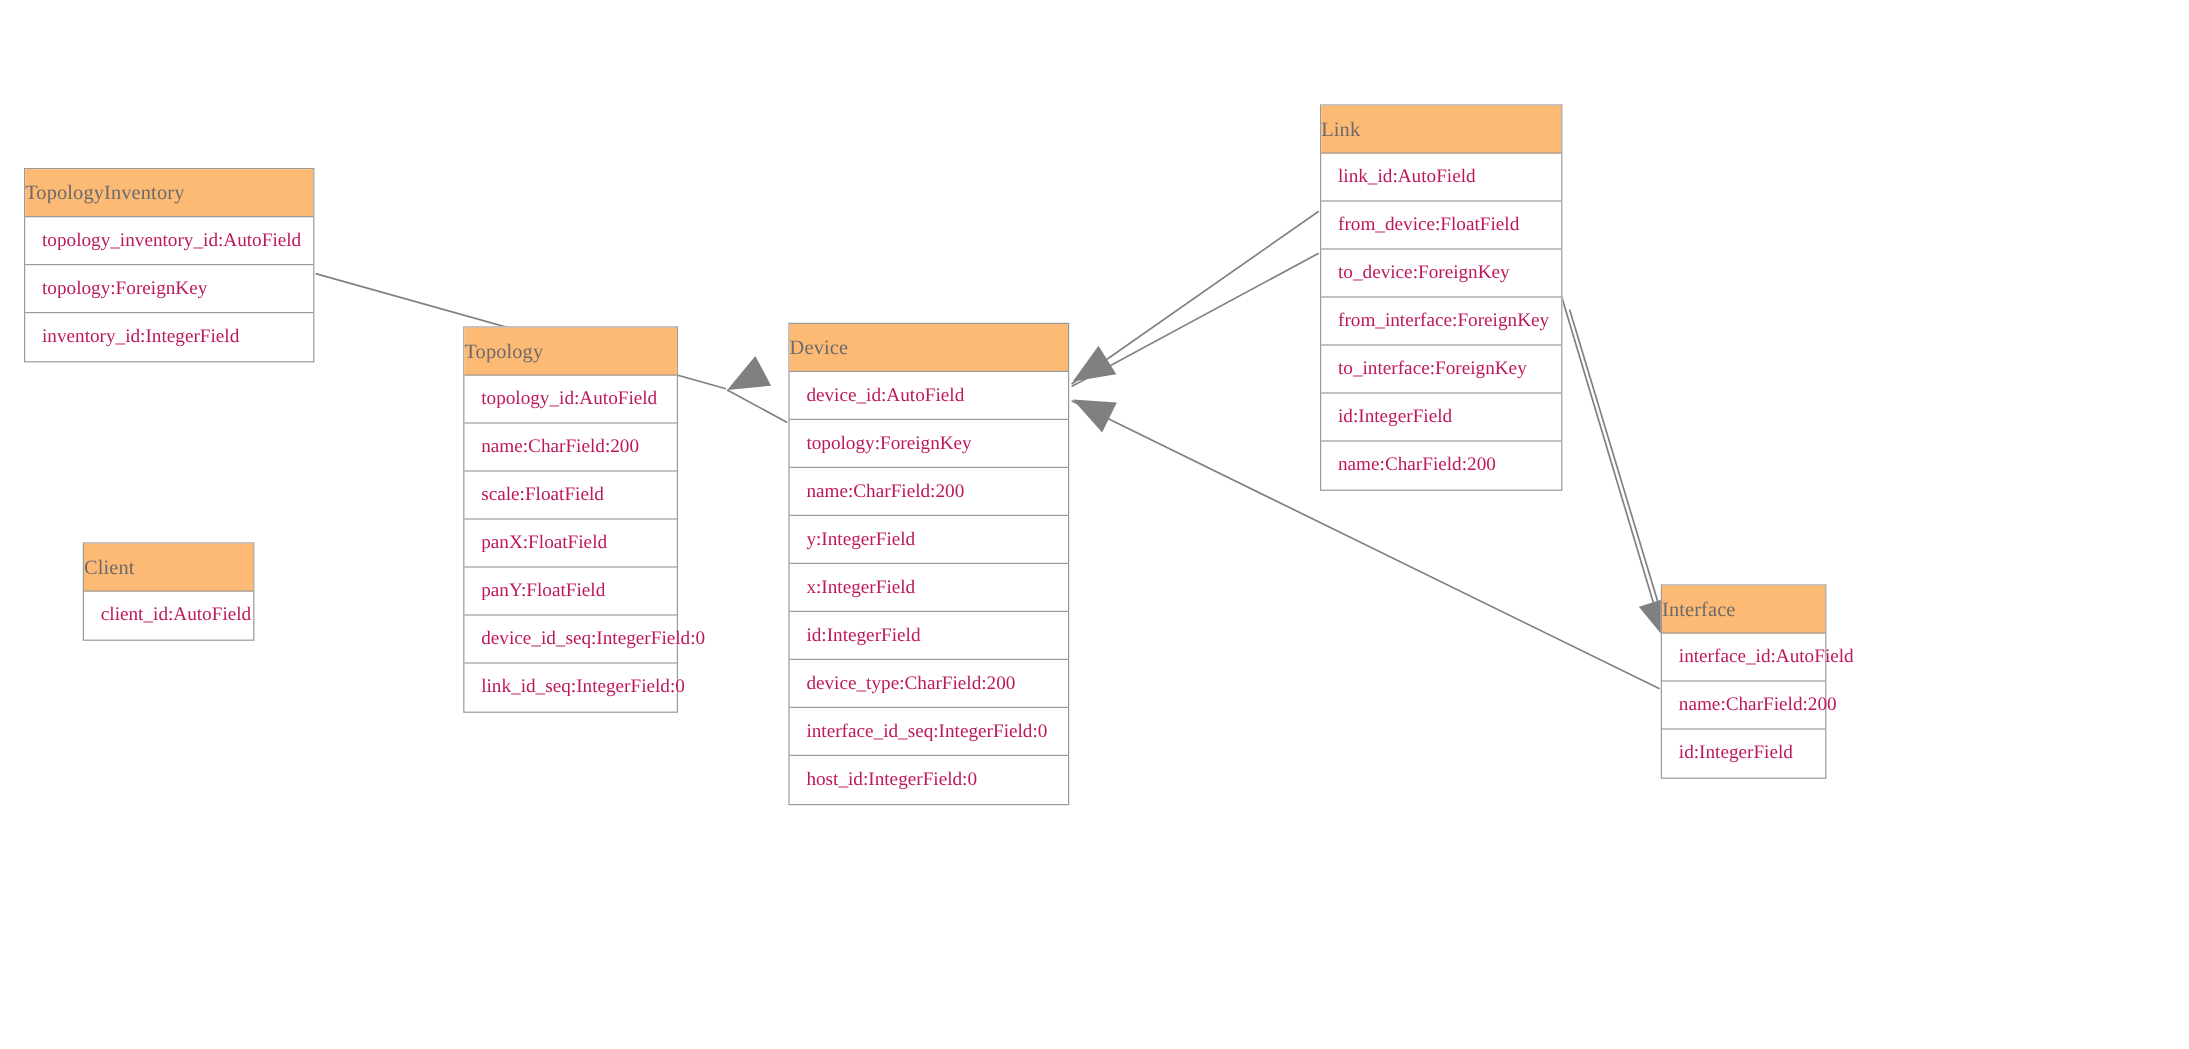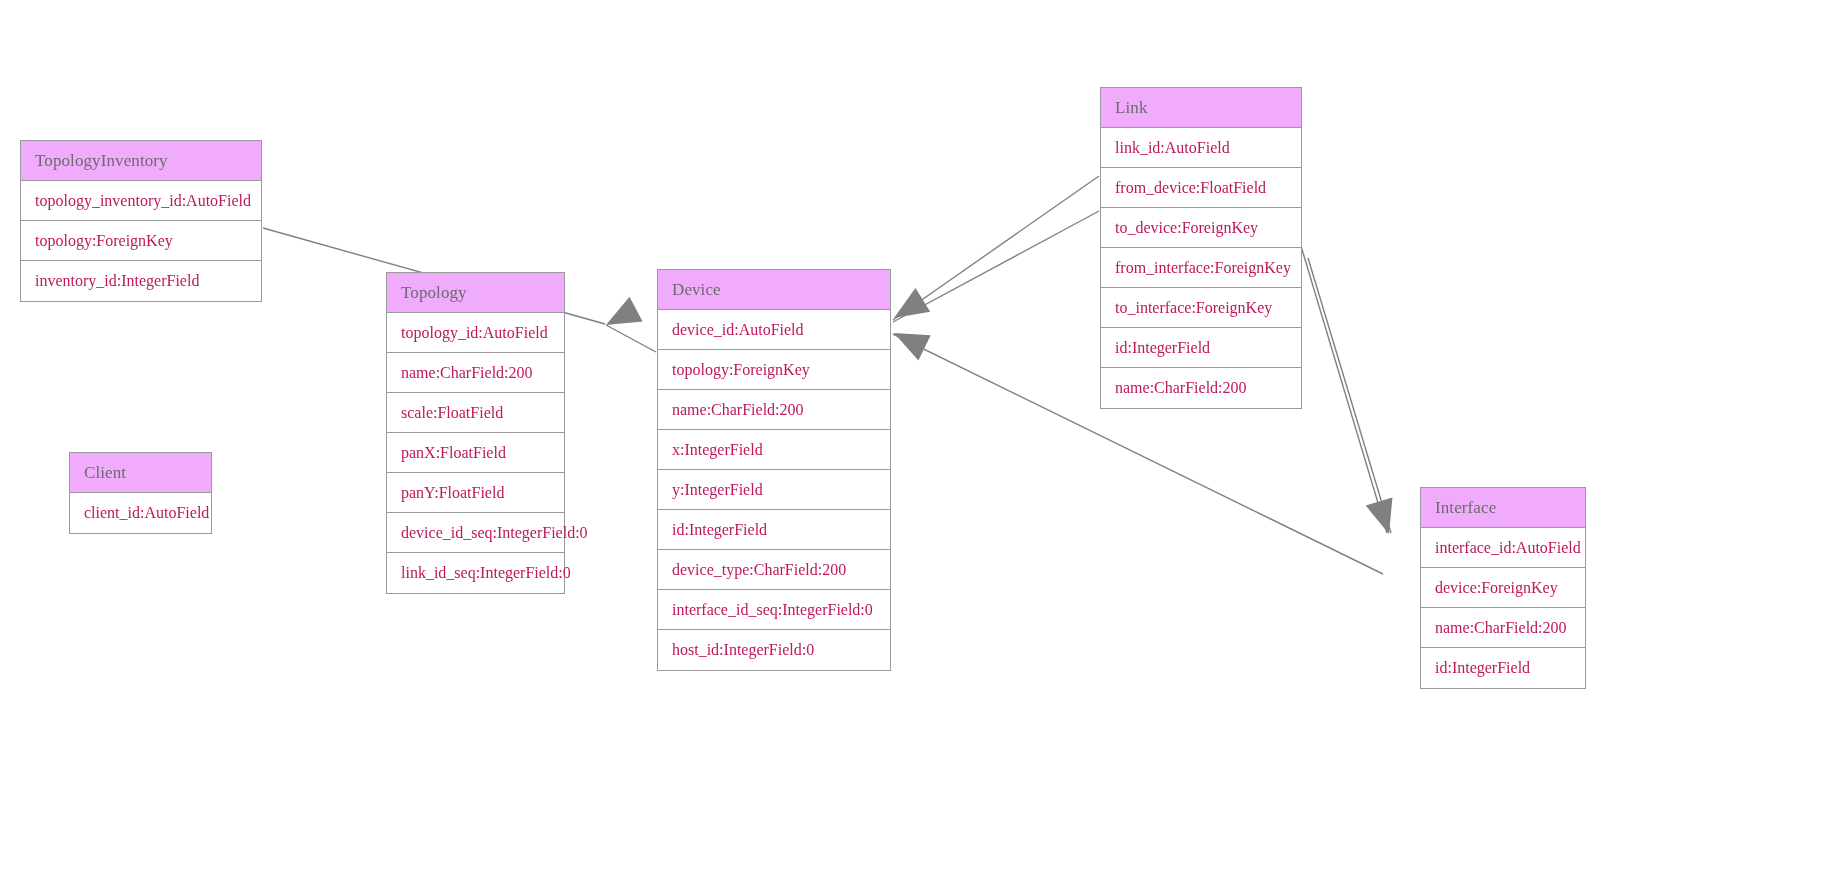--- a/index.html
+++ b/index.html
@@ -3,23 +3,23 @@
 <meta charset="utf-8">
 <style>
   html,body{margin:0;padding:0;background:#ffffff;}
   body{
     width:1824px;height:874px;position:relative;overflow:hidden;
     font-family:"Liberation Serif","DejaVu Serif",serif;
   }
   #canvas{position:absolute;left:0;top:0;width:1824px;height:874px;}
   .entity{position:absolute;box-sizing:border-box;border:1px solid #9a9a9a;
           background:#ffffff;}
-  .ent-header{box-sizing:border-box;background:#f0abfc;border-bottom:1px solid #9a9a9a;
+  .ent-header{box-sizing:border-box;background:#fdba74;border-bottom:1px solid #9a9a9a;
               color:#6b6b6b;font-size:17px;line-height:1;display:flex;align-items:center;
-              padding-left:14px;height:40px;letter-spacing:.1px;}
+              height:40px;letter-spacing:.1px;}
   .ent-row{box-sizing:border-box;border-bottom:1px solid #9a9a9a;color:#be185d;
            font-size:16px;line-height:1;display:flex;align-items:center;
            padding-left:14px;height:40px;white-space:nowrap;}
   .ent-row:last-child{border-bottom:none;}
   .edges{position:absolute;left:0;top:0;width:1824px;height:874px;pointer-events:none;}
 </style>
 </head>
 <body>
 
 <div id="canvas">
@@ -57,39 +57,38 @@
         <div class="ent-row">panX:FloatField</div>
         <div class="ent-row">panY:FloatField</div>
         <div class="ent-row">device_id_seq:IntegerField:0</div>
         <div class="ent-row">link_id_seq:IntegerField:0</div>
       </div>
       <div class="entity" style="left: 657px; top: 269px; width: 234px;">
         <div class="ent-header">Device</div>
         <div class="ent-row">device_id:AutoField</div>
         <div class="ent-row">topology:ForeignKey</div>
         <div class="ent-row">name:CharField:200</div>
+        <div class="ent-row">y:IntegerField</div>
         <div class="ent-row">x:IntegerField</div>
-        <div class="ent-row">y:IntegerField</div>
         <div class="ent-row">id:IntegerField</div>
         <div class="ent-row">device_type:CharField:200</div>
         <div class="ent-row">interface_id_seq:IntegerField:0</div>
         <div class="ent-row">host_id:IntegerField:0</div>
       </div>
       <div class="entity" style="left: 1100px; top: 87px; width: 202px;">
         <div class="ent-header">Link</div>
         <div class="ent-row">link_id:AutoField</div>
         <div class="ent-row">from_device:FloatField</div>
         <div class="ent-row">to_device:ForeignKey</div>
         <div class="ent-row">from_interface:ForeignKey</div>
         <div class="ent-row">to_interface:ForeignKey</div>
         <div class="ent-row">id:IntegerField</div>
         <div class="ent-row">name:CharField:200</div>
       </div>
-      <div class="entity" style="left: 1384px; top: 487px; width: 166px; margin-left: 36px;">
+      <div class="entity" style="left: 1384px; top: 487px; width: 138px;">
         <div class="ent-header">Interface</div>
         <div class="ent-row">interface_id:AutoField</div>
-        <div class="ent-row">device:ForeignKey</div>
         <div class="ent-row">name:CharField:200</div>
         <div class="ent-row">id:IntegerField</div>
       </div>
     </div>
 
 </div>
 
 </body></html>

